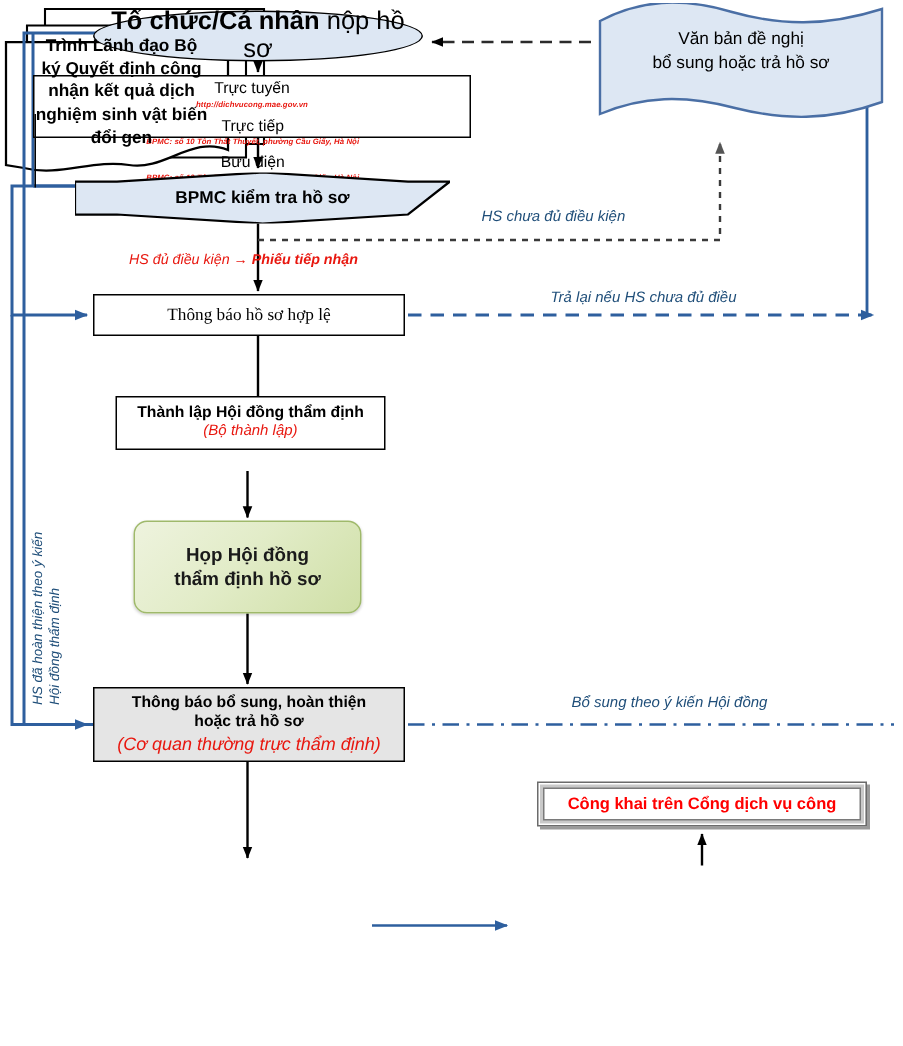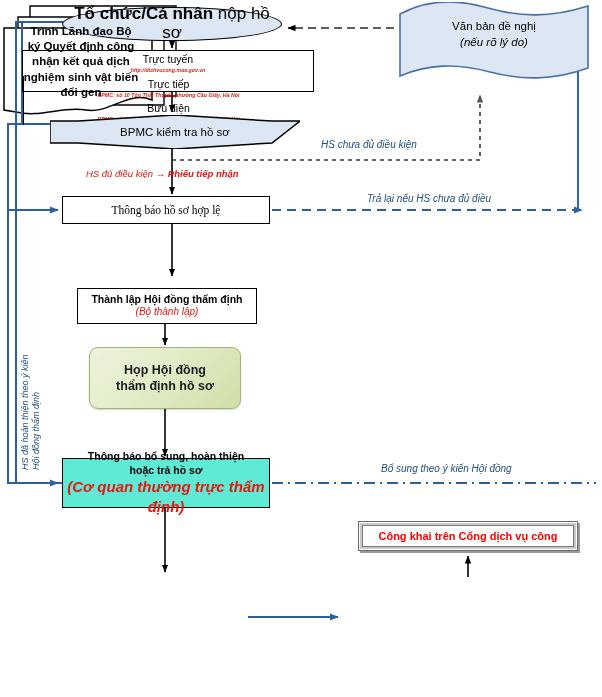--- a/index.html
+++ b/index.html
@@ -49,59 +49,59 @@
 
   
   .hex-wrap { left:50px; top:115px; width:250px; height:34px; }
   .hex-shape {
     position:absolute; left:0; top:0; width:250px; height:34px;
     background:#dde7f3;
     clip-path: polygon(0% 18%, 12% 18%, 50% 0%, 88% 18%, 100% 18%, 88% 82%, 50% 100%, 12% 82%, 0% 82%);
   }
   .hex-label {
     position:relative; z-index:2; width:100%;
-    font-size:11.5px; font-weight:normal; color:#000;
+    font-size:11.5px; font-weight:bold; color:#000;
   }
 
   
   .box-valid {
     left:62px; top:196px; width:208px; height:28px;
     border:1.4px solid #000; background:#fff;
     font-family:"Liberation Serif", serif;
     font-size:11.5px; color:#000;
   }
 
   
   .box-council {
-    left:77px; top:288px; width:180px; height:36px;
+    left:77px; top:264px; width:180px; height:36px;
     border:1.4px solid #000; background:#fff;
     flex-direction:column; line-height:1.25;
   }
   .box-council .l1 { font-size:10.5px; font-weight:bold; color:#000; }
   .box-council .l2 { font-size:10px; font-style:italic; color:#e8170f; }
 
   
   .box-green {
     left:89px; top:347px; width:152px; height:62px;
     border:1.2px solid #9fb96b; border-radius:9px;
     background:linear-gradient(135deg,#eef3de 0%,#e2ecc8 45%,#cfdfa6 100%);
     box-shadow:0 1px 2px rgba(0,0,0,0.18);
     flex-direction:column; line-height:1.3;
     font-size:12.5px; font-weight:bold; color:#1a1a1a;
   }
 
   
   .box-supplement {
     left:62px; top:458px; width:208px; height:50px;
-    border:1.4px solid #000; background:#5eead4;
+    border:1.4px solid #000; background:#e5e5e5;
     flex-direction:column; line-height:1.3;
   }
   .box-supplement .l1 { font-size:10.5px; font-weight:bold; color:#000; }
   .box-supplement .l2 { font-size:10.5px; font-weight:bold; color:#000; }
-  .box-supplement .l3 { font-size:15px; font-style:italic; color:#e8170f;font-weight:bold; }
+  .box-supplement .l3 { font-size:12px; font-style:italic; color:#e8170f; }
 
   
   .box-public {
     left:358px; top:521px; width:220px; height:30px;
     background:#ffffff;
     border:1px solid #6b6b6b;
     box-shadow:
       inset 0 0 0 1px #ffffff,
       inset 0 0 0 3px #c9c9c9,
       inset 0 0 0 4px #7a7a7a,
@@ -287,21 +287,21 @@
     <svg viewBox="0 0 196 82" width="196" height="82">
       <path d="M4,12
                C30,-2 58,-4 92,6
                C124,15 154,16 192,4
                L192,66
                C156,79 126,78 94,70
                C60,61 32,62 4,74 z" fill="#dde7f3" stroke="#4a6fa5" stroke-width="1.6"></path>
     </svg>
     <div class="banner-text">
       <div>Văn bản đề nghị</div>
-      <div class="it">(nếu rõ lý do)</div>
+      <div>bổ sung hoặc trả hồ sơ</div>
     </div>
   </div>
 
   <div class="lbl lbl-blue" style="left:321px; top:139px;">HS chưa đủ điều kiện</div>
 
   <div class="lbl lbl-red" style="left:86px; top:168px;"><span>HS đủ điều kiện → </span><b>Phiếu tiếp nhận</b></div>
 
   <div class="lbl lbl-blue" style="left:367px; top:193px;">Trả lại nếu HS chưa đủ điều</div>
 
   <div class="lbl lbl-blue" style="left:381px; top:463px;">Bổ sung theo ý kiến Hội đồng</div>

